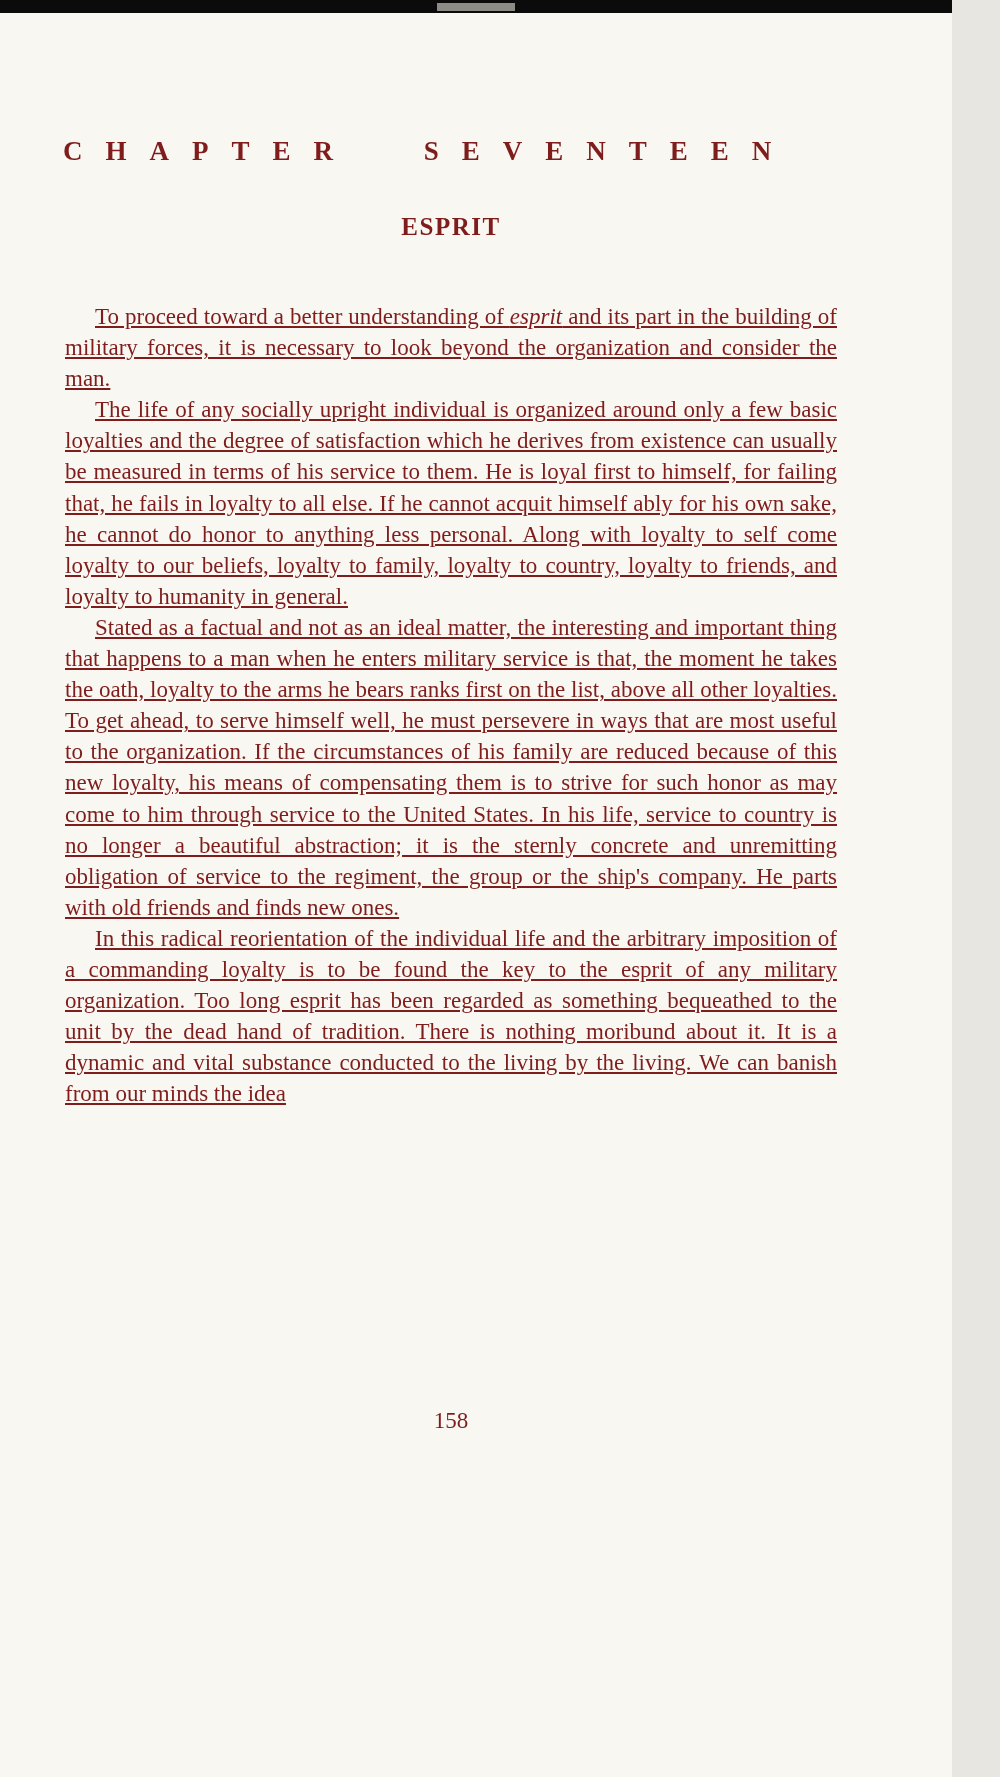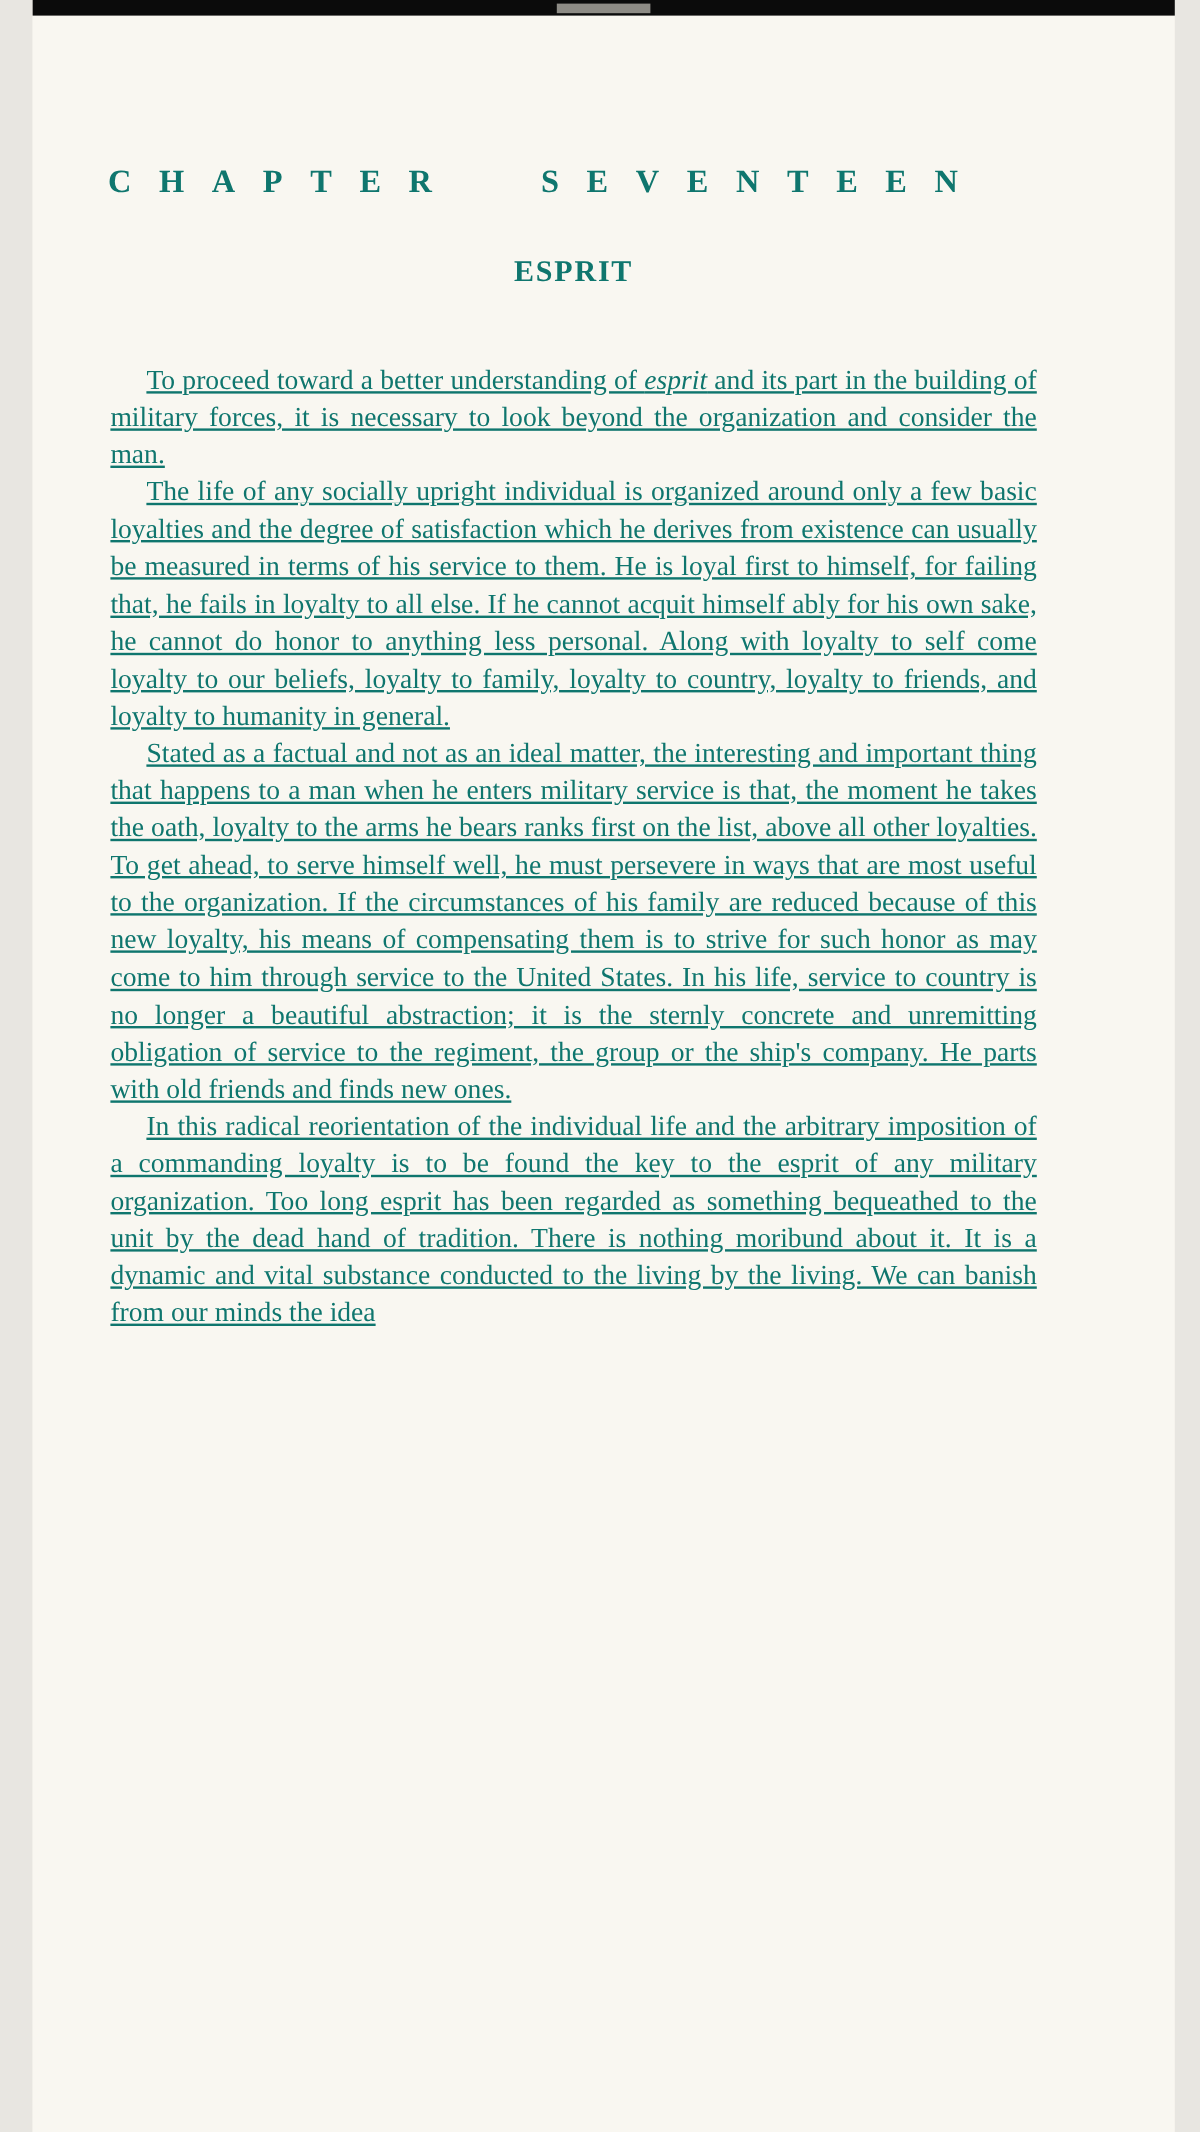--- a/index.html
+++ b/index.html
@@ -6,23 +6,22 @@
     margin: 0;
     padding: 0;
     background: #e8e6e1;
   }
   .page {
     position: relative;
     width: 952px;
     height: 1777px;
     background: #f9f7f1;
     font-family: "Liberation Serif", serif;
-    color: #0f766e;
+    color: #7f1d1d;
     overflow: hidden;
-    margin-left: 27px;
   }
   .scan-bar {
     position: absolute;
     top: 0;
     left: 0;
     width: 1000px;
     height: 13px;
     background: #0b0b0b;
   }
   .scan-notch {
@@ -93,14 +92,15 @@
 
   <div class="title">ESPRIT</div>
 
   <div class="body-text">
       <p class="para"><span>To proceed toward a better understanding of </span><span class="italic">esprit</span><span> and its part in the building of military forces, it is necessary to look beyond the organization and consider the man.</span></p>
       <p class="para"><span>The life of any socially upright individual is organized around only a few basic loyalties and the degree of satisfaction which he derives from existence can usually be measured in terms of his service to them. He is loyal first to himself, for failing that, he fails in loyalty to all else. If he cannot acquit himself ably for his own sake, he cannot do honor to anything less personal. Along with loyalty to self come loyalty to our beliefs, loyalty to family, loyalty to country, loyalty to friends, and loyalty to humanity in general.</span></p>
       <p class="para"><span>Stated as a factual and not as an ideal matter, the interesting and important thing that happens to a man when he enters military service is that, the moment he takes the oath, loyalty to the arms he bears ranks first on the list, above all other loyalties. To get ahead, to serve himself well, he must persevere in ways that are most useful to the organization. If the circumstances of his family are reduced because of this new loyalty, his means of compensating them is to strive for such honor as may come to him through service to the United States. In his life, service to country is no longer a beautiful abstraction; it is the sternly concrete and unremitting obligation of service to the regiment, the group or the ship's company. He parts with old friends and finds new ones.</span></p>
       <p class="para"><span>In this radical reorientation of the individual life and the arbitrary imposition of a commanding loyalty is to be found the key to the esprit of any military organization. Too long esprit has been regarded as something bequeathed to the unit by the dead hand of tradition. There is nothing moribund about it. It is a dynamic and vital substance conducted to the living by the living. We can banish from our minds the idea</span></p>
     </div>
 
+  <div class="page-number">158</div>
 
 </div>
 
 </body></html>

